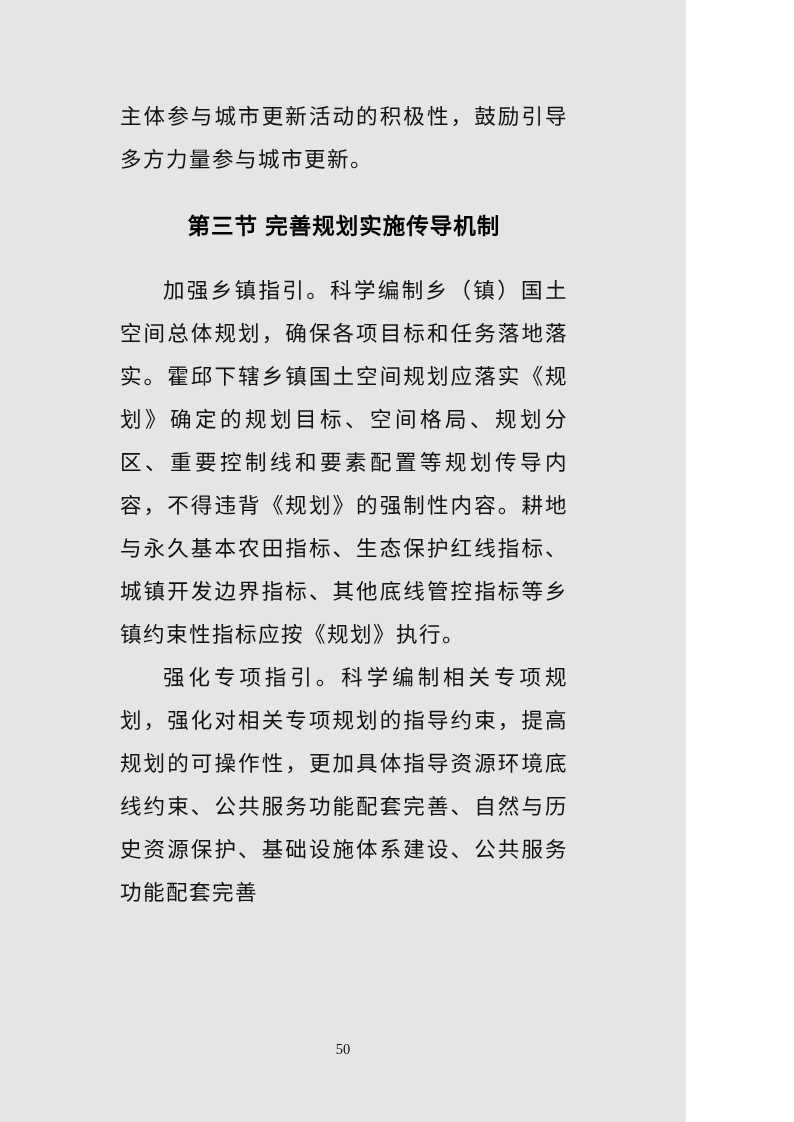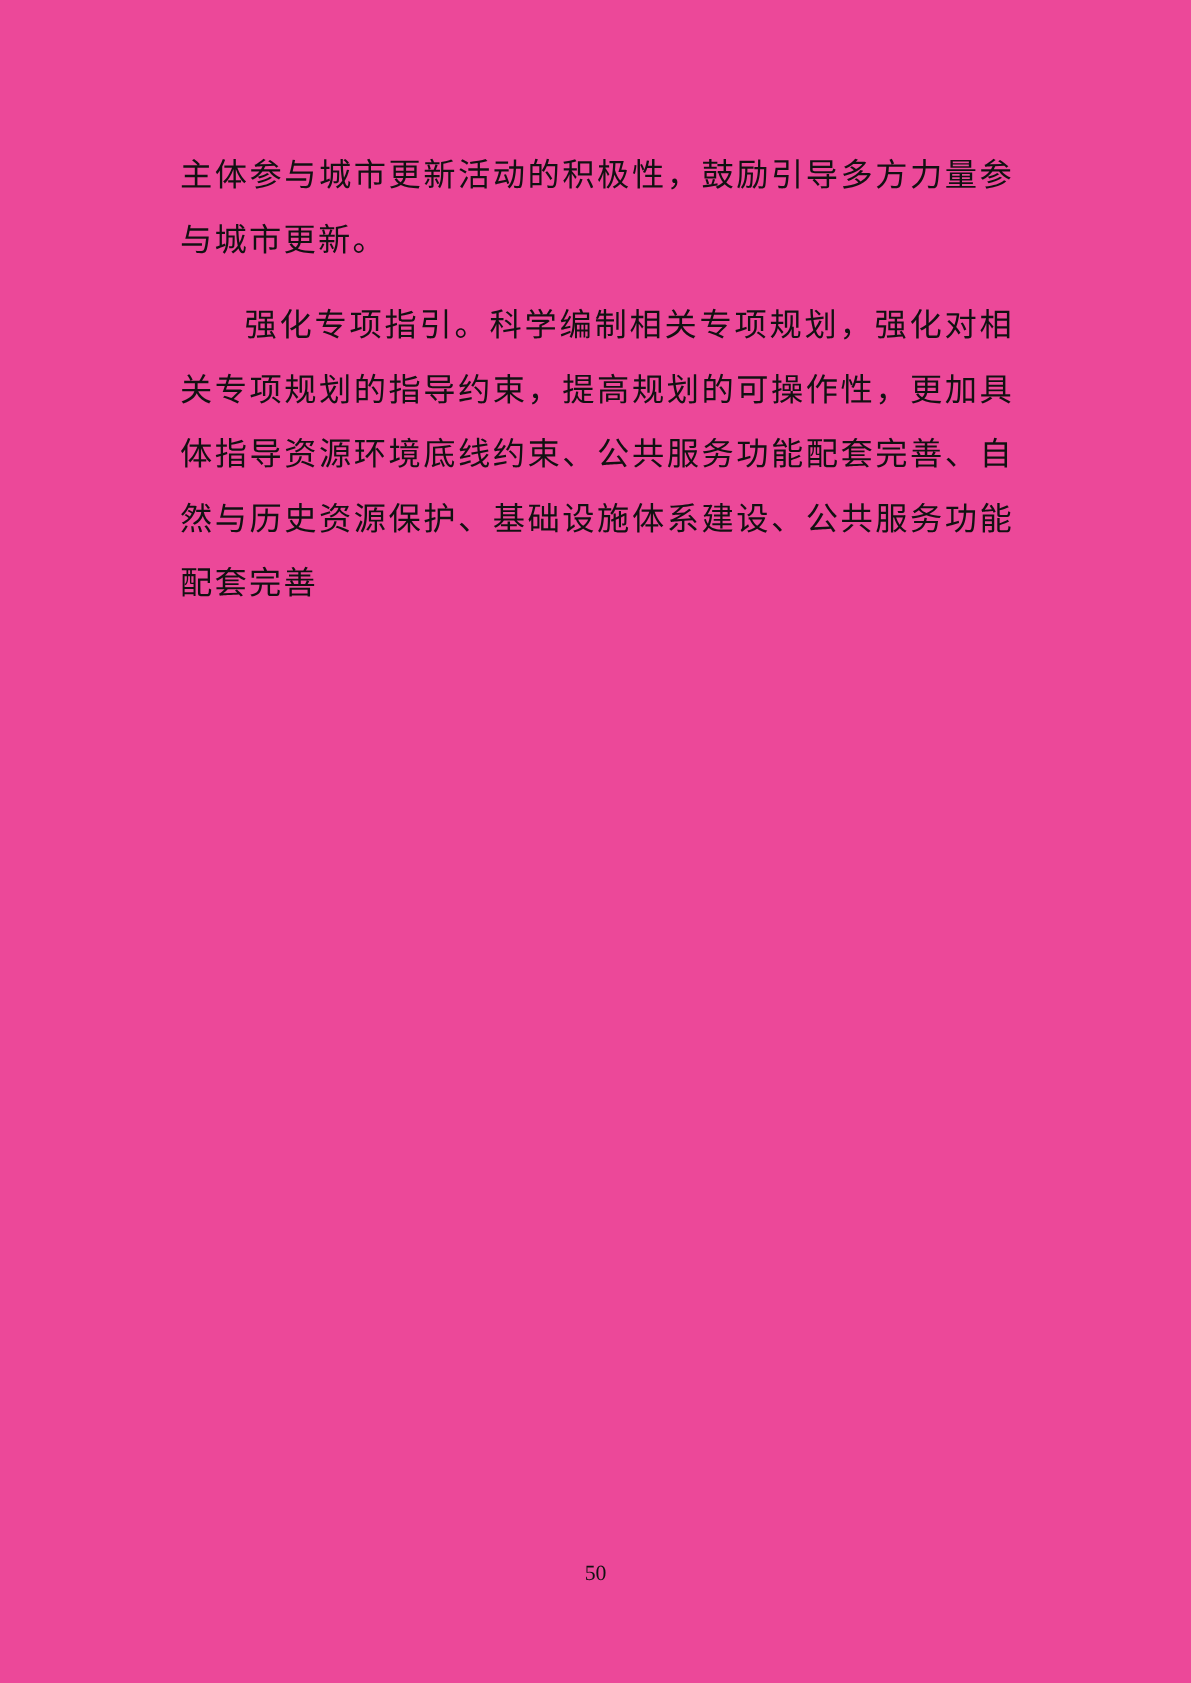--- a/index.html
+++ b/index.html
@@ -11,23 +11,23 @@
     body {
       width: 794px;
       height: 1122px;
       position: relative;
       font-family: "Liberation Serif", "DejaVu Serif", serif;
       color: #000000;
       overflow: hidden;
     }
 
     .page {
-      width: 794px;
+      width: 686px;
       height: 1122px;
-      background: #ec4899;
+      background: #e5e5e5;
       padding: 96px 118px 0 120px;
       position: relative;
     }
 
     .doc-text {
       font-size: 21.5px;
       line-height: 43px;
       text-align: justify;
       text-justify: inter-ideograph;
       letter-spacing: 1.5px;
@@ -64,20 +64,22 @@
       font-family: "Liberation Serif", "DejaVu Serif", serif;
     }
   </style>
 </head>
 <body>
 
 <div class="page">
 
   <p class="doc-text continuation">主体参与城市更新活动的积极性，鼓励引导多方力量参与城市更新。</p>
 
+  <h2 class="section-heading">第三节 完善规划实施传导机制</h2>
 
 
+  <p class="doc-text body-paragraph">加强乡镇指引。科学编制乡（镇）国土空间总体规划，确保各项目标和任务落地落实。霍邱下辖乡镇国土空间规划应落实《规划》确定的规划目标、空间格局、规划分区、重要控制线和要素配置等规划传导内容，不得违背《规划》的强制性内容。耕地与永久基本农田指标、生态保护红线指标、城镇开发边界指标、其他底线管控指标等乡镇约束性指标应按《规划》执行。</p>
 
   <p class="doc-text body-paragraph">强化专项指引。科学编制相关专项规划，强化对相关专项规划的指导约束，提高规划的可操作性，更加具体指导资源环境底线约束、公共服务功能配套完善、自然与历史资源保护、基础设施体系建设、公共服务功能配套完善</p>
 
   <div class="page-number">50</div>
 
 </div>
 
 </body></html>

